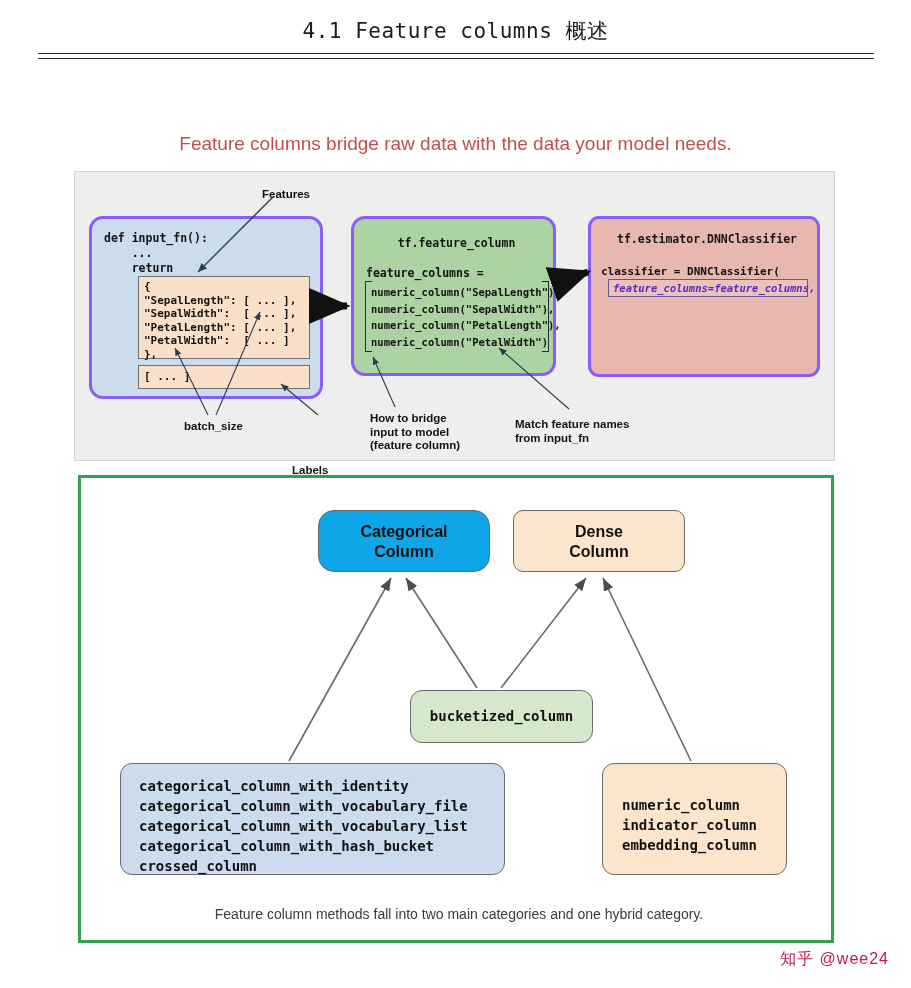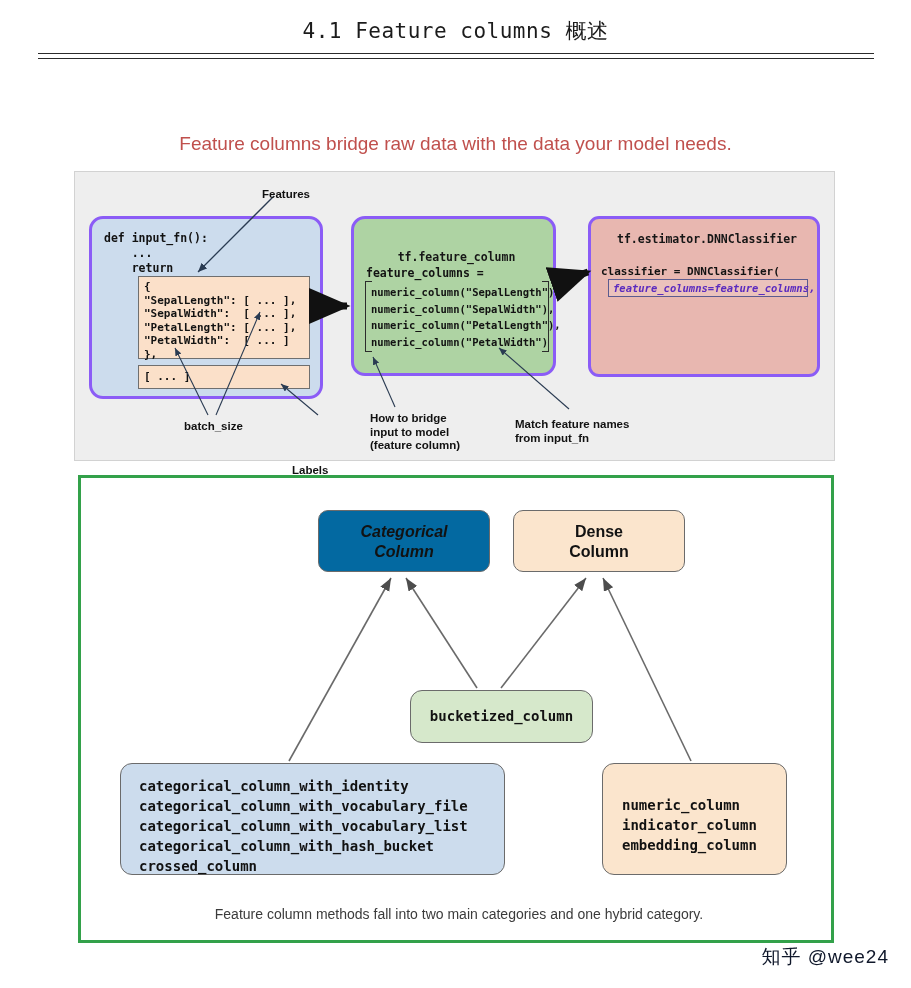--- a/index.html
+++ b/index.html
@@ -128,21 +128,21 @@
   }
 
   
   #feature-column-box {
     left: 276px; top: 44px;
     width: 205px; height: 160px;
     background: #aed3a3;
   }
   #feature-column-title {
     position: absolute;
-    left: 0; top: 31px; width: 205px; text-align: center;
+    left: 0; top: 17px; width: 205px; text-align: center;
   }
   #feature-columns-assign {
     position: absolute;
     left: 12px; top: 47px;
     font-size: 11.5px;
     font-weight: bold;
     white-space: nowrap;
     color: #121212;
   }
   #numeric-column-list {
@@ -252,23 +252,22 @@
   .node-box {
     position: absolute;
     box-sizing: border-box;
     border-radius: 12px;
     border: 1px solid #6b6b6b;
     font-family: "DejaVu Sans Mono", monospace;
   }
   #categorical-column-node {
     left: 237px; top: 32px;
     width: 172px; height: 62px;
-    background: #0369a1;
-    border-radius: 10px;
-    font-style: italic;
+    background: #0ea5e9;
+    border-radius: 16px;
   }
   #dense-column-node {
     left: 432px; top: 32px;
     width: 172px; height: 62px;
     background: #fbe5cd;
     border-radius: 10px;
   }
   .node-heading {
     position: absolute;
     left: 0; top: 11px; width: 100%;
@@ -330,22 +329,22 @@
     font-family: "Liberation Sans", sans-serif;
     font-size: 14px;
     color: #3b3b3b;
     white-space: nowrap;
   }
 
   
   #watermark {
     position: absolute;
     right: 22px; bottom: 18px;
-    font-size: 19px;
-    color: #0f172a;
+    font-size: 16px;
+    color: #be185d;
     letter-spacing: 1px;
     white-space: nowrap;
   }
 </style>
 </head>
 <body>
 
 <div id="page-header">
   <div id="page-title">4.1 Feature columns 概述</div>
   <div id="title-rule"></div>

